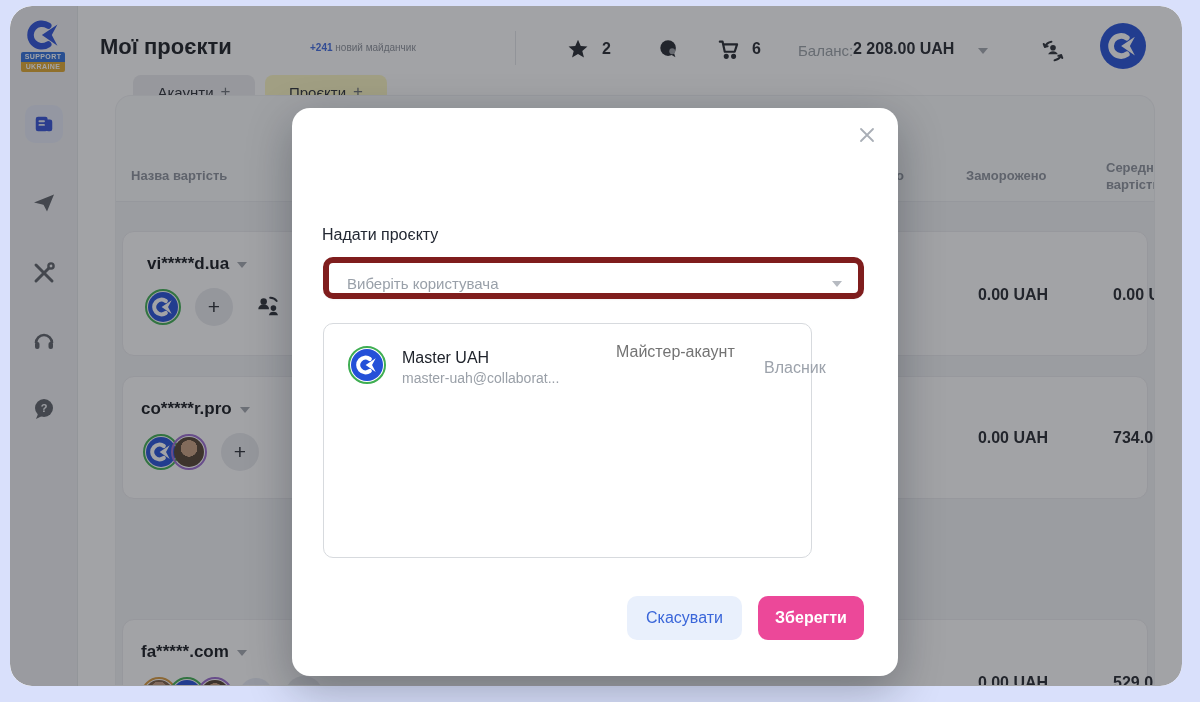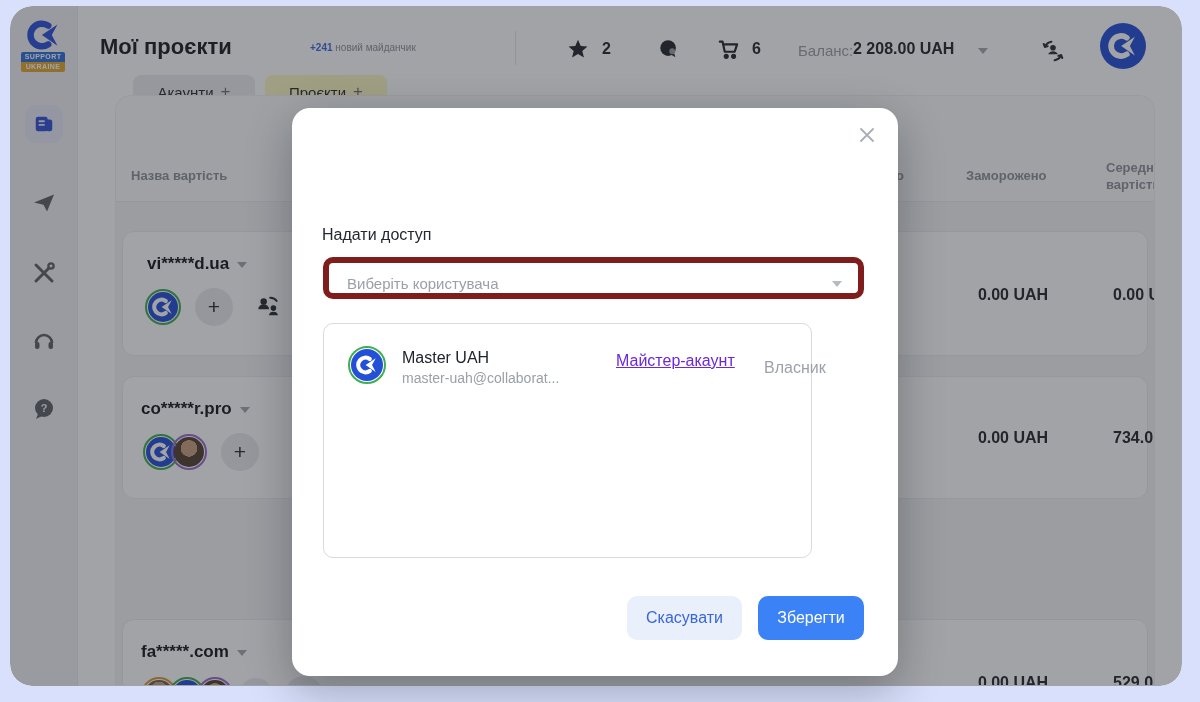--- a/index.html
+++ b/index.html
@@ -69,25 +69,25 @@
   .modal-title { position:absolute; left:30px; top:38px; font-size:24px; font-weight:500; color:#2b2f38; }
   .grant-label { position:absolute; left:30px; top:118px; font-size:16px; font-weight:500; color:#232833; }
   .user-select { position:absolute; left:31px; top:149px; width:541px; height:42px; border:6px solid #7f1d1d; border-radius:10px; background:#fff; box-shadow:0 1px 2px rgba(20,25,40,.04); }
   .user-select .ph { position:absolute; left:18px; top:12px; font-size:15px; color:#99a0a9; }
   .user-select .caret { position:absolute; right:16px; top:18px; border-top-color:#b6bac1; }
   .user-list { position:absolute; left:31px; top:215px; width:489px; height:235px; border:1px solid #d7dade; border-radius:10px; background:#fff; }
   .u-av { position:absolute; left:24px; top:22px; width:38px; height:38px; border-radius:50%; border:2px solid #3fae52; padding:1px; }
   .u-av .inner-c { width:100%; height:100%; border-radius:50%; background:#2450d8; display:flex; align-items:center; justify-content:center; }
   .u-name { position:absolute; left:78px; top:25px; font-size:16px; font-weight:500; color:#20242c; }
   .u-email { position:absolute; left:78px; top:46px; font-size:14px; color:#9aa0a8; }
-  .u-type { position:absolute; left:292px; top:28px; font-size:16px; font-weight:500; color:#6d28d9;text-decoration:underline; }
+  .u-type { position:absolute; left:292px; top:19px; font-size:16px; font-weight:500; color:#737373; }
   .u-role { position:absolute; left:440px; top:35px; font-size:16px; color:#9ca2ab; }
   .btn { position:absolute; top:488px; height:44px; border:none; border-radius:10px; font-size:16px; font-family:inherit; cursor:pointer; }
   .btn-cancel { left:335px; width:115px; background:#e9f0fc; color:#3a66d9; }
-  .btn-save { left:466px; width:106px; background:#3b82f6; color:#fff; font-weight:400; }
+  .btn-save { left:466px; width:106px; background:#ec4899; color:#fff; font-weight:700; }
 </style>
 </head>
 <body>
 
 <svg width="0" height="0" style="position:absolute">
   <defs>
     <g id="logo-c">
       <path d="M15,5.4 A8,8 0 1 0 15,18.6" fill="none" stroke="currentColor" stroke-width="4.6" stroke-linecap="round"></path>
       <path d="M21.5,4.5 L10.5,12 L21.5,19.5 L17.5,12 Z" fill="currentColor"></path>
     </g>
@@ -284,21 +284,21 @@
   <div class="overlay"></div>
 </div>
 
 <div class="modal">
   <div class="modal-close">
     <svg width="18" height="18" viewBox="0 0 18 18" stroke="currentColor" stroke-width="1.8" stroke-linecap="round">
         <path d="M3,3 L15,15 M15,3 L3,15"></path>
       </svg>
   </div>
 
-  <div class="grant-label">Надати доступ</div>
+  <div class="grant-label">Надати проєкту</div>
 
   <div class="user-select">
     <span class="ph">Виберіть користувача</span>
     <span class="caret"></span>
   </div>
 
   <div class="user-list">
     <div>
       <div class="u-av">
         <div class="inner-c">

